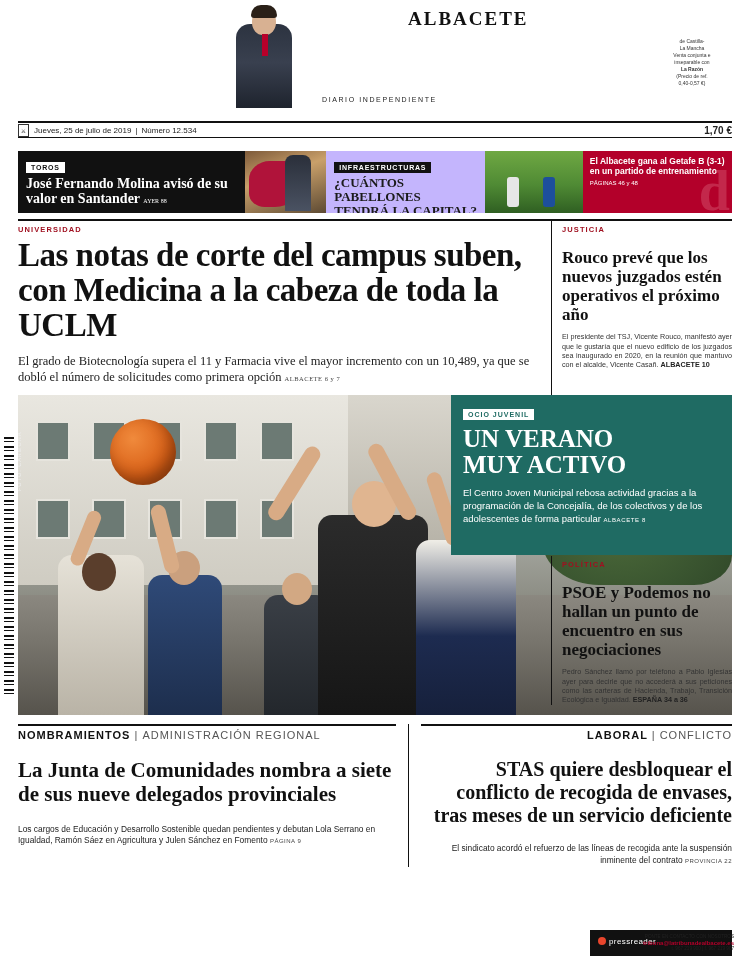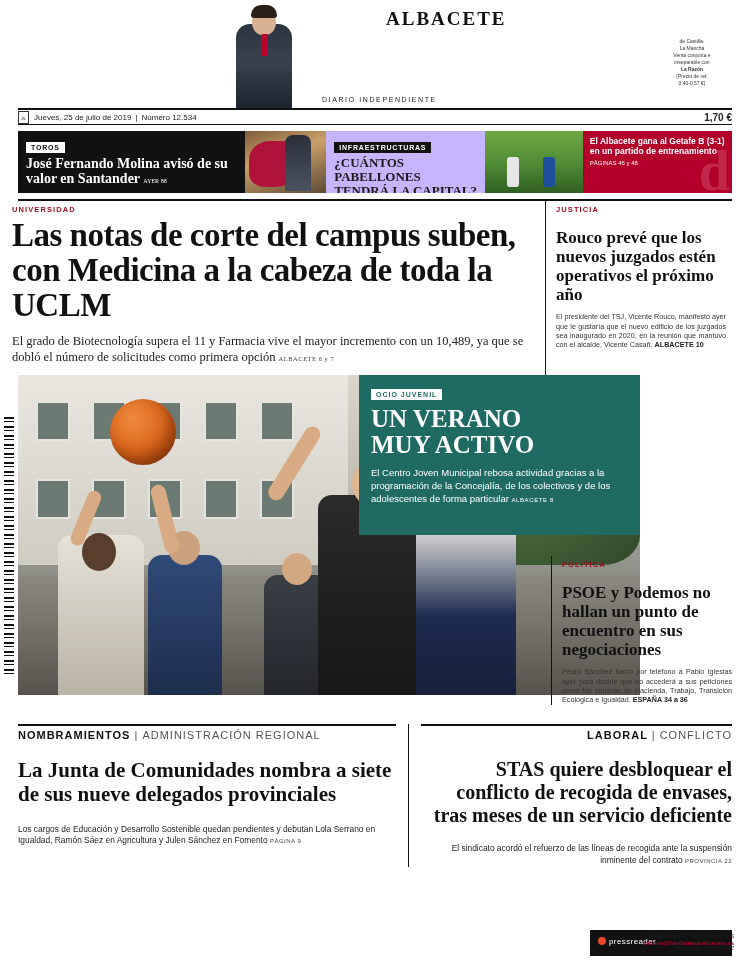--- a/index.html
+++ b/index.html
@@ -10,21 +10,21 @@
     font-family:"Liberation Sans", sans-serif;
     color:#111;
     overflow:hidden;
     position:relative;
   }
   .page { position:relative; width:750px; height:960px; }
 
   
   .masthead { position:relative; height:108px; padding:0 18px; }
   .albacete {
-    position:absolute; left:386px; top:8px;
+    position:absolute; left:408px; top:8px;
     font-family:"Liberation Serif", serif;
     font-weight:bold; font-size:19px; letter-spacing:2px;
   }
   .logo {
     position:absolute; left:110px; top:16px;
     font-family:"Liberation Serif", serif;
     font-weight:bold; font-size:78px; line-height:78px;
     letter-spacing:-2px;
   }
   .logo .la { font-size:62px; }
@@ -55,21 +55,21 @@
   .torero .hair {
     position:absolute; left:29px; top:5px; width:26px; height:13px;
     background:#2a2018; border-radius:13px 13px 4px 4px;
   }
   .torero .tie {
     position:absolute; left:40px; top:34px; width:6px; height:22px; background:#b8002a;
   }
 
   
   .datebar {
-    position:relative; margin:0 18px; border-top:2px solid #111; border-bottom:1px solid #111;
+    position:relative; margin:13px 18px; border-top:2px solid #111; border-bottom:1px solid #111;
     height:17px; display:flex; align-items:center; font-size:8px; color:#222;
   }
   .datebar .crest {
     width:11px; height:13px; border:1px solid #333; margin-right:5px;
     display:flex; align-items:center; justify-content:center; font-size:6px;
   }
   .datebar .price { margin-left:auto; font-weight:bold; font-size:10px; }
 
   
   .teasers {
@@ -121,21 +121,21 @@
   .tz3 .pages { font-size:6px; margin-top:4px; }
   .tz3 .dglyph {
     position:absolute; right:2px; bottom:-6px; font-family:"Liberation Serif", serif;
     font-size:56px; line-height:56px; font-weight:bold; color:#d14a66; opacity:.55;
   }
 
   
   .hr-main { margin:6px 18px 0 18px; border-top:2px solid #111; }
 
   
-  .cols { position:relative; margin:0 12px; display:flex; }
+  .cols { position:relative; margin:0 18px; display:flex; }
   .colL { width:533px; padding-right:10px; }
   .colR { width:181px; padding-left:10px; border-left:1px solid #111; }
 
   .kick {
     font-size:7.5px; font-weight:bold; letter-spacing:1.1px; color:#a01020;
     margin:4px 0 4px 0; text-transform:uppercase;
   }
 
   .lead-head {
     font-family:"Liberation Serif", serif; font-weight:bold;
@@ -153,21 +153,21 @@
     font-size:17px; line-height:19px; color:#111; margin-bottom:8px;
   }
   .r-body {
     font-size:7.2px; line-height:9.4px; color:#333; text-align:justify;
   }
   .r-body .ref { font-weight:bold; color:#222; }
 
   
   .photo-wrap { position:relative; margin:0 18px; }
   .photo {
-    position:relative; width:622px; height:320px; overflow:hidden;
+    position:relative; width:714px; height:320px; overflow:hidden;
     background:#ef4444;
   }
   .ph-sky { position:absolute; inset:0; background:linear-gradient(180deg,#cfd3d0 0%,#b9bcb6 30%,#8e8f86 62%,#6b6a61 100%); }
   .ph-build {
     position:absolute; left:0; top:0; width:330px; height:190px;
     background:linear-gradient(180deg,#e9e7e0,#cfccc2);
   }
   .ph-build .win {
     position:absolute; width:34px; height:40px; background:#6c7a74; border:2px solid #e6e4dd;
   }

